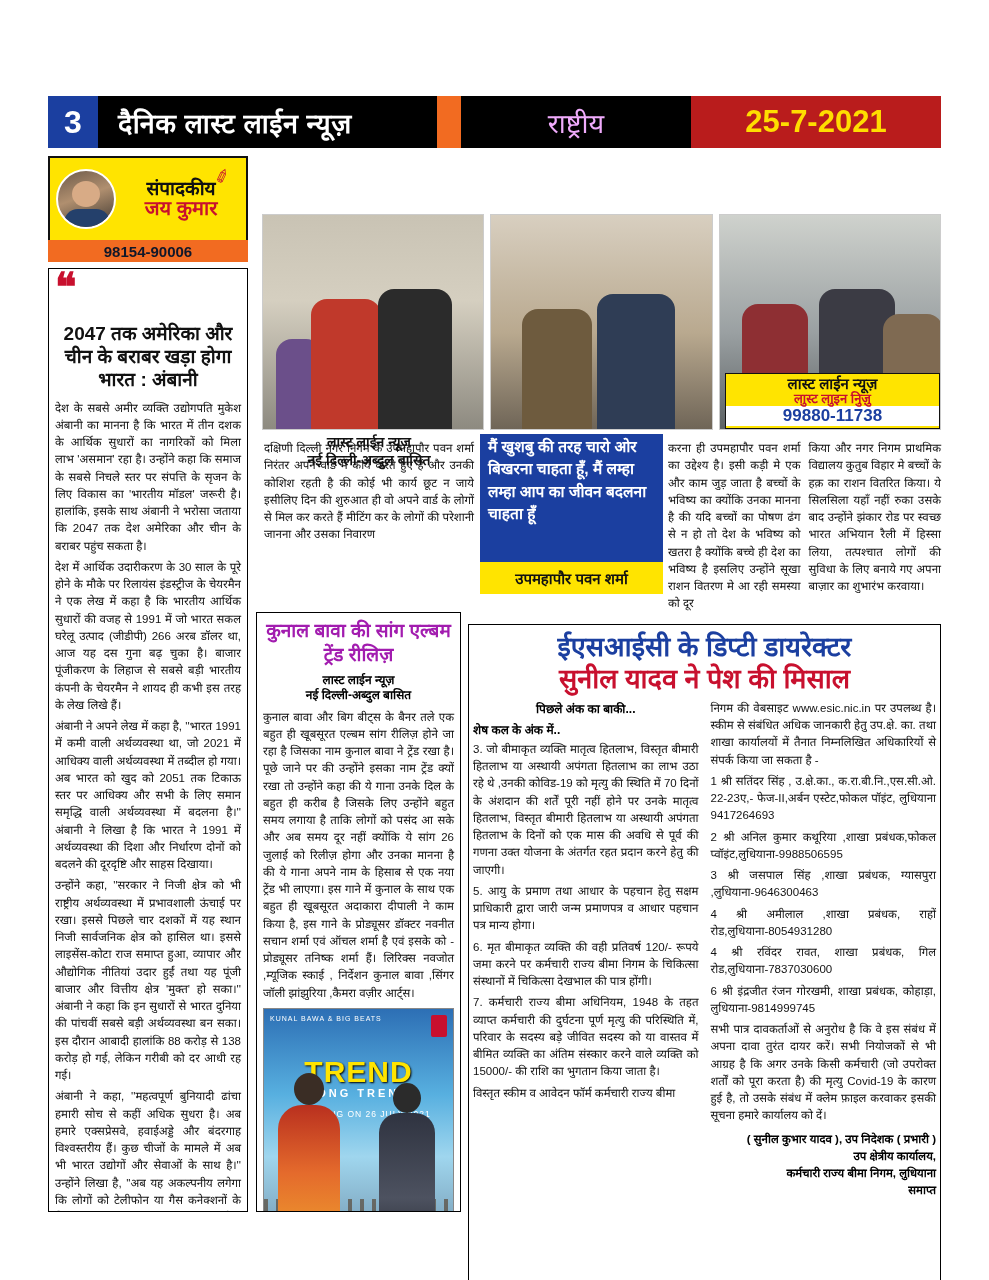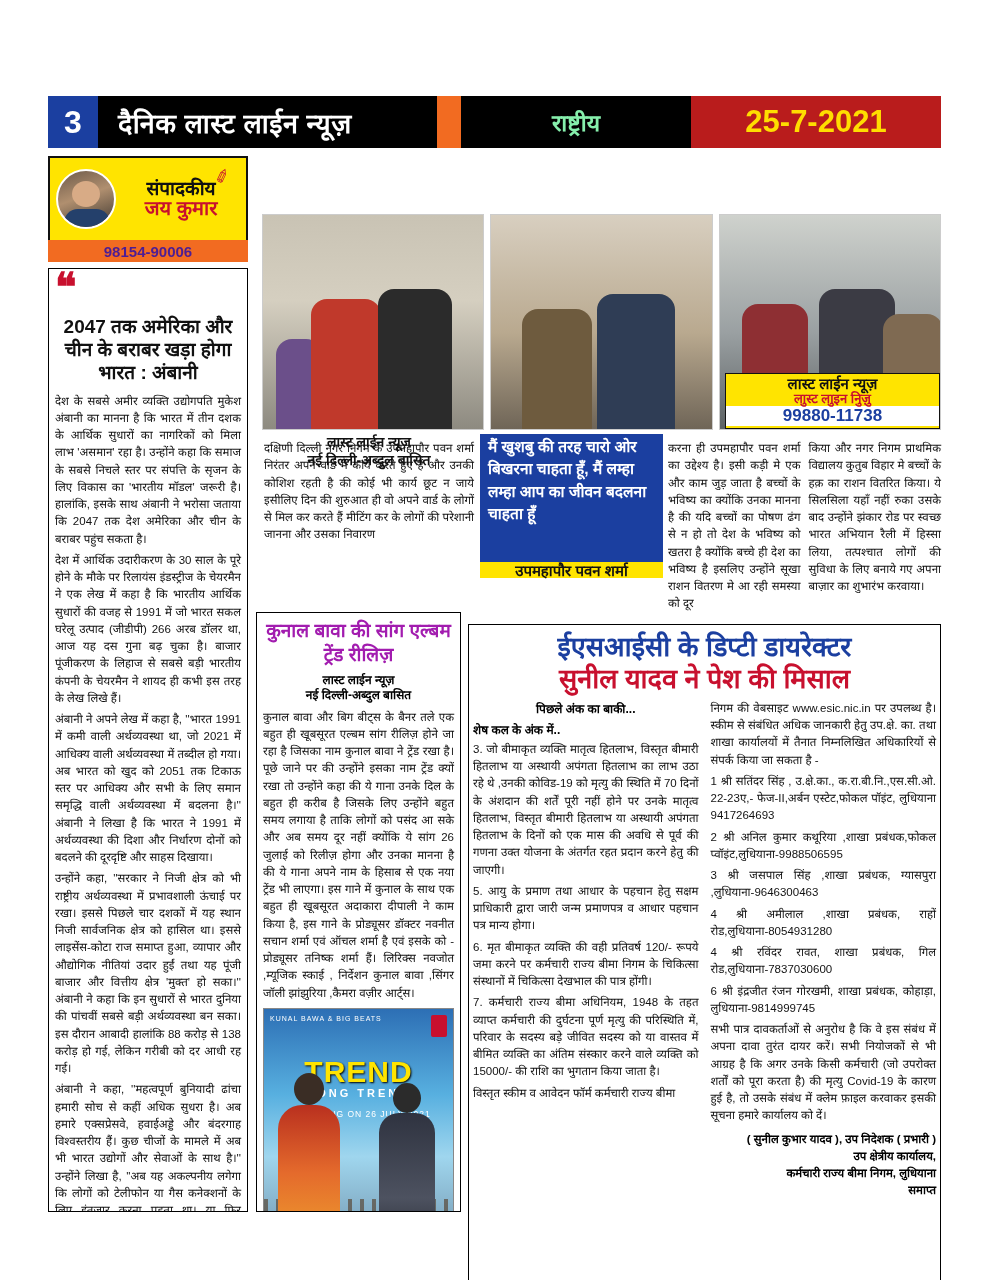--- a/index.html
+++ b/index.html
@@ -27,23 +27,23 @@
   }
   .mh-title {
     flex:1; background:#000; color:#fff;
     display:flex; align-items:center; padding-left:20px;
     font-size:27px; font-weight:bold; letter-spacing:0.5px;
   }
   .mh-orange {
     width:24px; background:#f26b21;
   }
   .mh-section {
-    width:230px; background:#000; color:#86efac;
-    display:flex; align-items:center; justify-content:center;
-    font-size:23px; font-weight:bold;
+    width:230px; background:#000; color:#f0abfc;
+    display:flex; align-items:center; justify-content:center;
+    font-size:27px; font-weight:normal;
   }
   .mh-date {
     width:250px; background:#b91c1c;
     display:flex; align-items:center; justify-content:center;
   }
   .mh-date span {
     color:#ffdd00; font-size:31px; font-weight:bold;
   }
   
   .editor-box {
@@ -64,21 +64,21 @@
   }
   .editor-photo:before{
     content:""; position:absolute; left:6px; top:38px; width:46px; height:26px;
     border-radius:14px 14px 0 0; background:#24406b;
   }
   .editor-text { flex:1; text-align:center; line-height:1.05; }
   .editor-text .l1 { font-size:19px; font-weight:bold; color:#111; }
   .editor-text .l2 { font-size:20px; font-weight:bold; color:#c8102e; }
   .editor-phone {
     position:absolute; left:48px; top:240px; width:200px; height:22px;
-    background:#f26b21; color:#4c1d95; font-size:15px; font-weight:bold;
+    background:#f26b21; color:#0f172a; font-size:15px; font-weight:bold;
     display:flex; align-items:center; justify-content:center;
   }
   .pen-icon { position:absolute; right:16px; top:8px; font-size:18px; color:#c8102e; transform:rotate(-20deg); }
 
   
   .bighead {
     position:absolute; left:262px; top:156px; width:679px; height:52px;
     display:flex; align-items:center; justify-content:center;
     white-space:nowrap;
   }
@@ -115,39 +115,39 @@
   .capline {
     position:absolute; left:262px; top:434px; width:214px; height:66px;
     text-align:center; font-size:14px; font-weight:bold; line-height:1.25; color:#111;
   }
   .quotebox {
     position:absolute; left:480px; top:434px; width:183px; height:136px;
     background:#1b3fa0; color:#fff; padding:2px 8px;
     font-size:15.5px; font-weight:bold; line-height:1.45; text-align:left;
   }
   .quote-attrib {
-    position:absolute; left:480px; top:562px; width:183px; height:16px;
+    position:absolute; left:480px; top:562px; width:183px; height:32px;
     background:#ffe400; color:#111; font-size:15px; font-weight:bold;
     display:flex; align-items:center; justify-content:center;
   }
 
   
   .col-text {
     font-size:11.5px; line-height:1.5; color:#111; text-align:justify;
   }
   .col-text p { margin:0 0 4px 0; }
 
   
   .leftcol {
     position:absolute; left:48px; top:268px; width:200px; height:944px;
     border:1px solid #000; padding:6px 6px 4px 6px; overflow:hidden;
   }
   .redcurve { font-size:40px; color:#c8102e; line-height:0.6; font-weight:bold; }
   .left-head {
-    font-size:19px; font-weight:bold; color:#111; line-height:1.22; text-align:center; margin:16px 0 8px 0;
+    font-size:19px; font-weight:bold; color:#111; line-height:1.22; text-align:center; margin:23px 0 8px 0;
   }
 
   
   .midcol {
     position:absolute; left:262px; top:440px; width:214px; height:164px;
     padding:0 2px; overflow:hidden;
   }
   .rightcol-top {
     position:absolute; left:668px; top:440px; width:273px; height:170px;
     display:flex; gap:8px;

